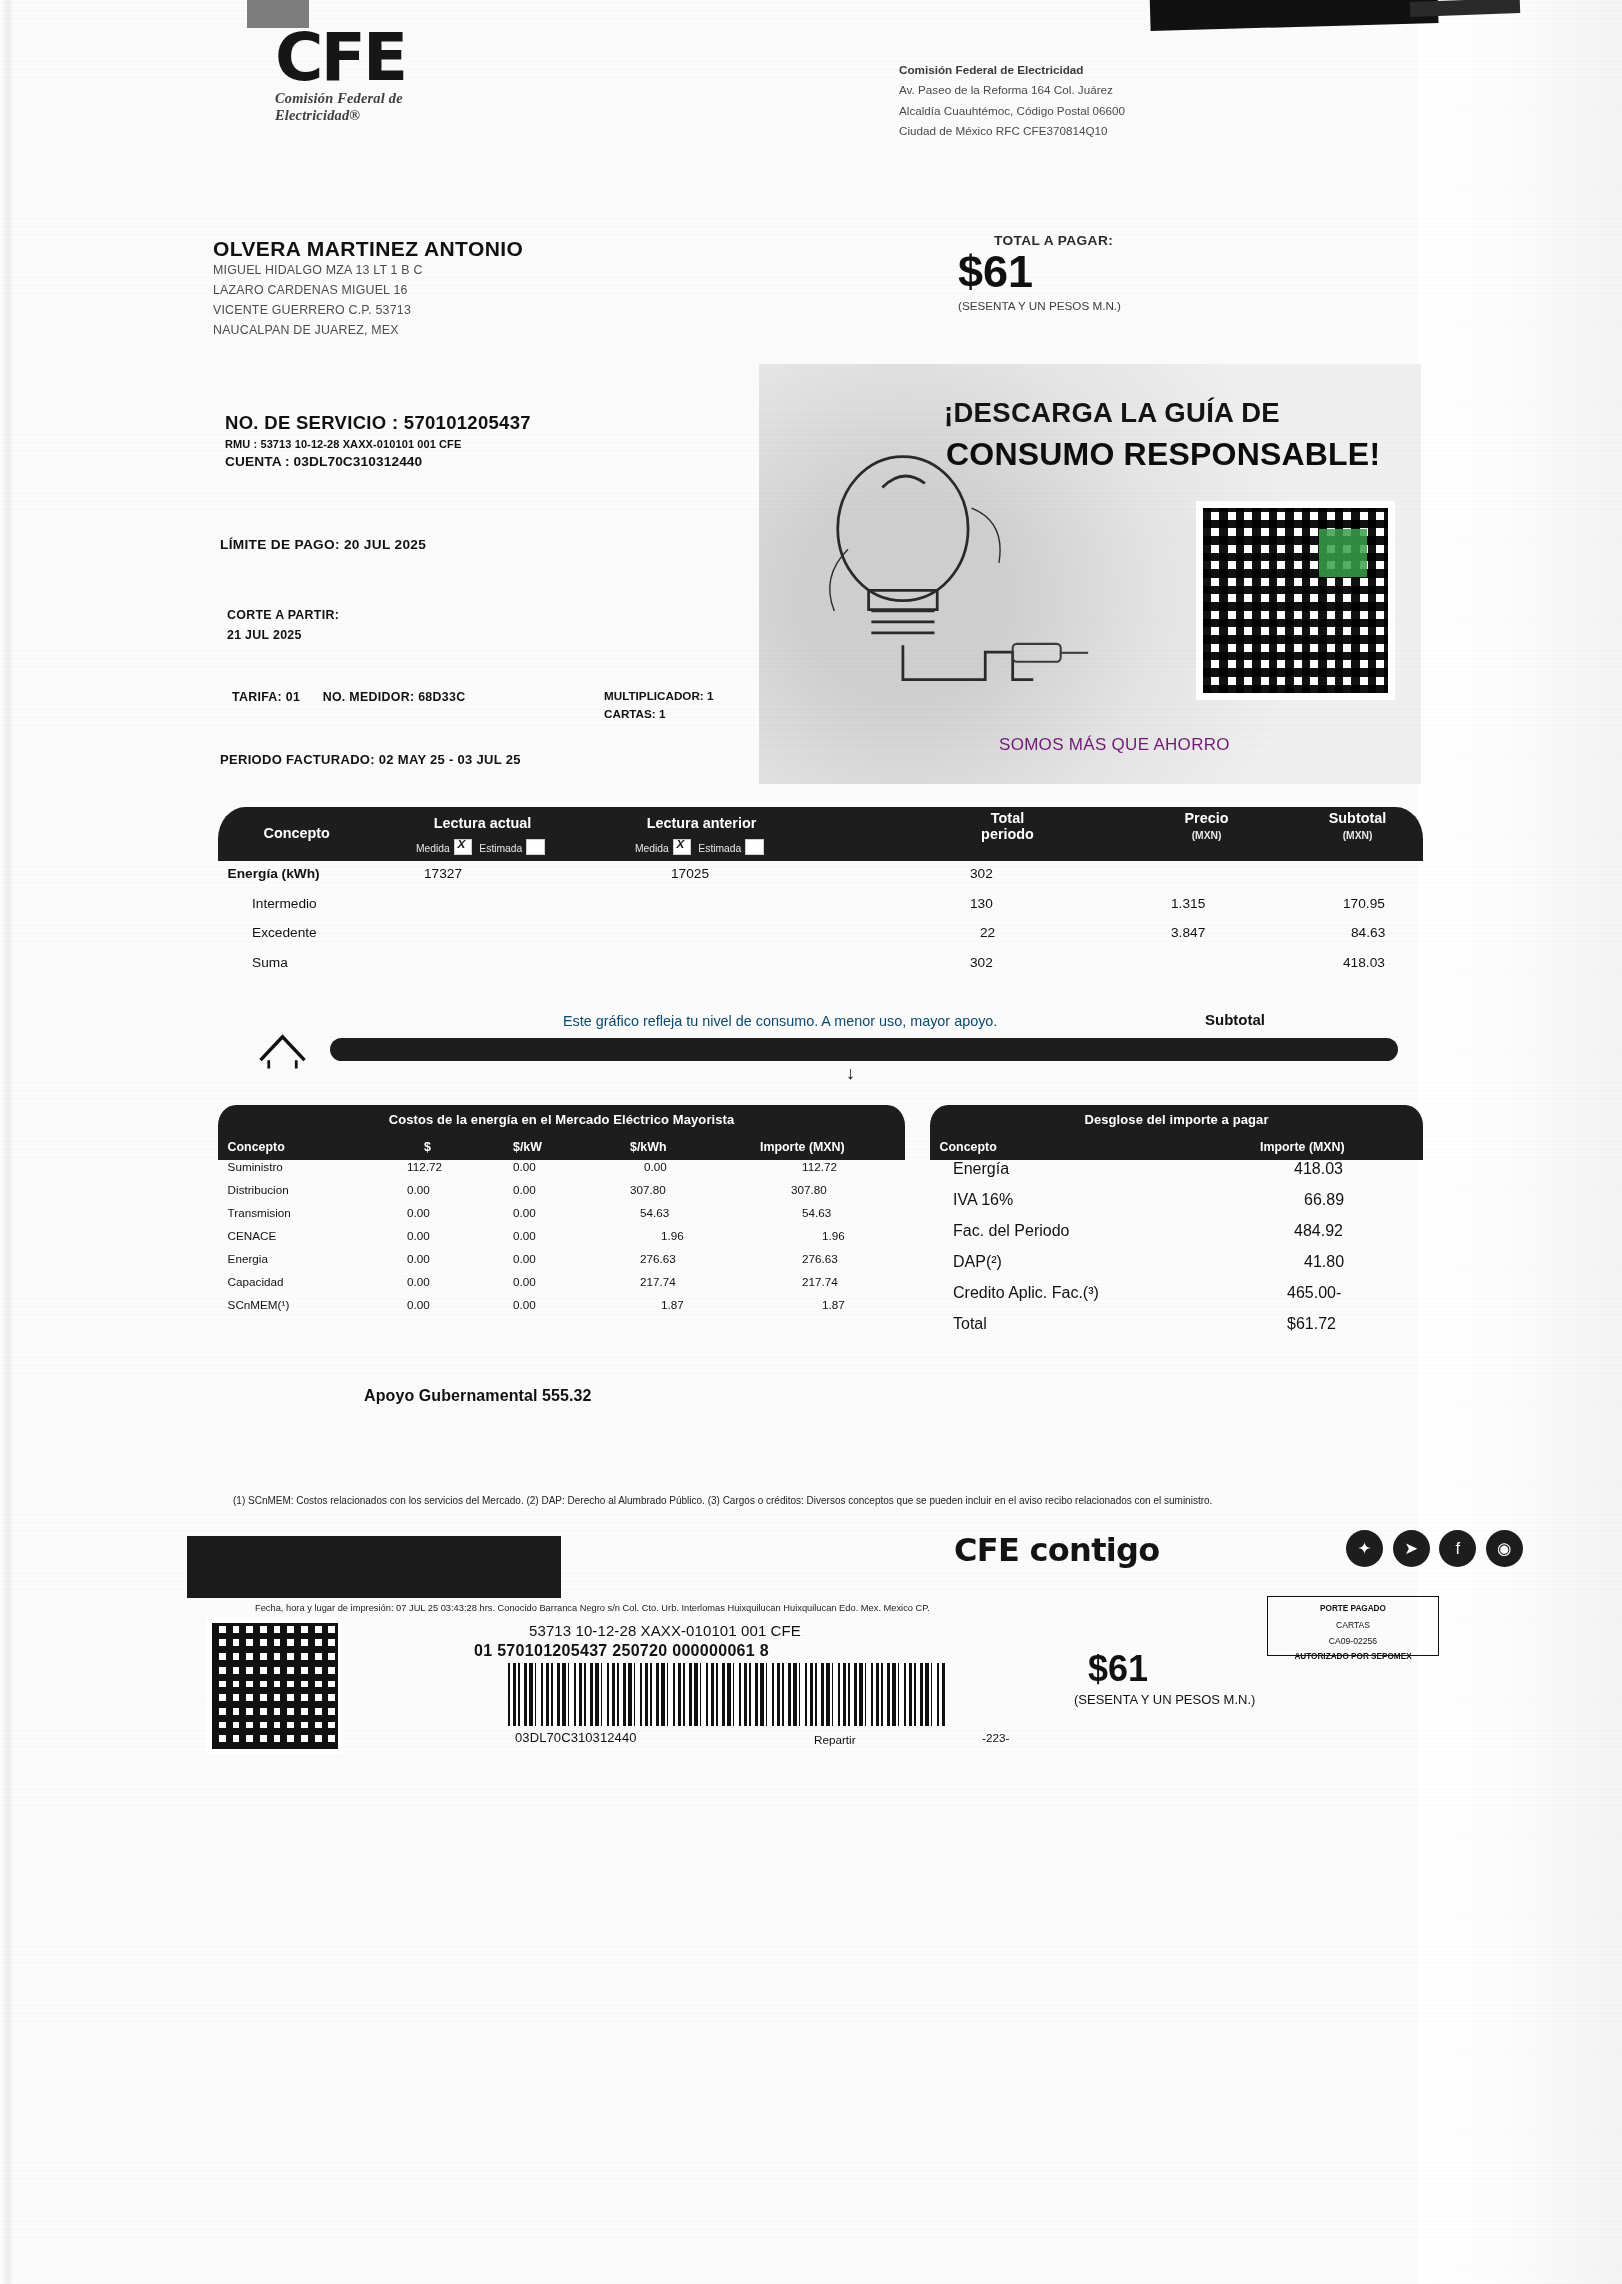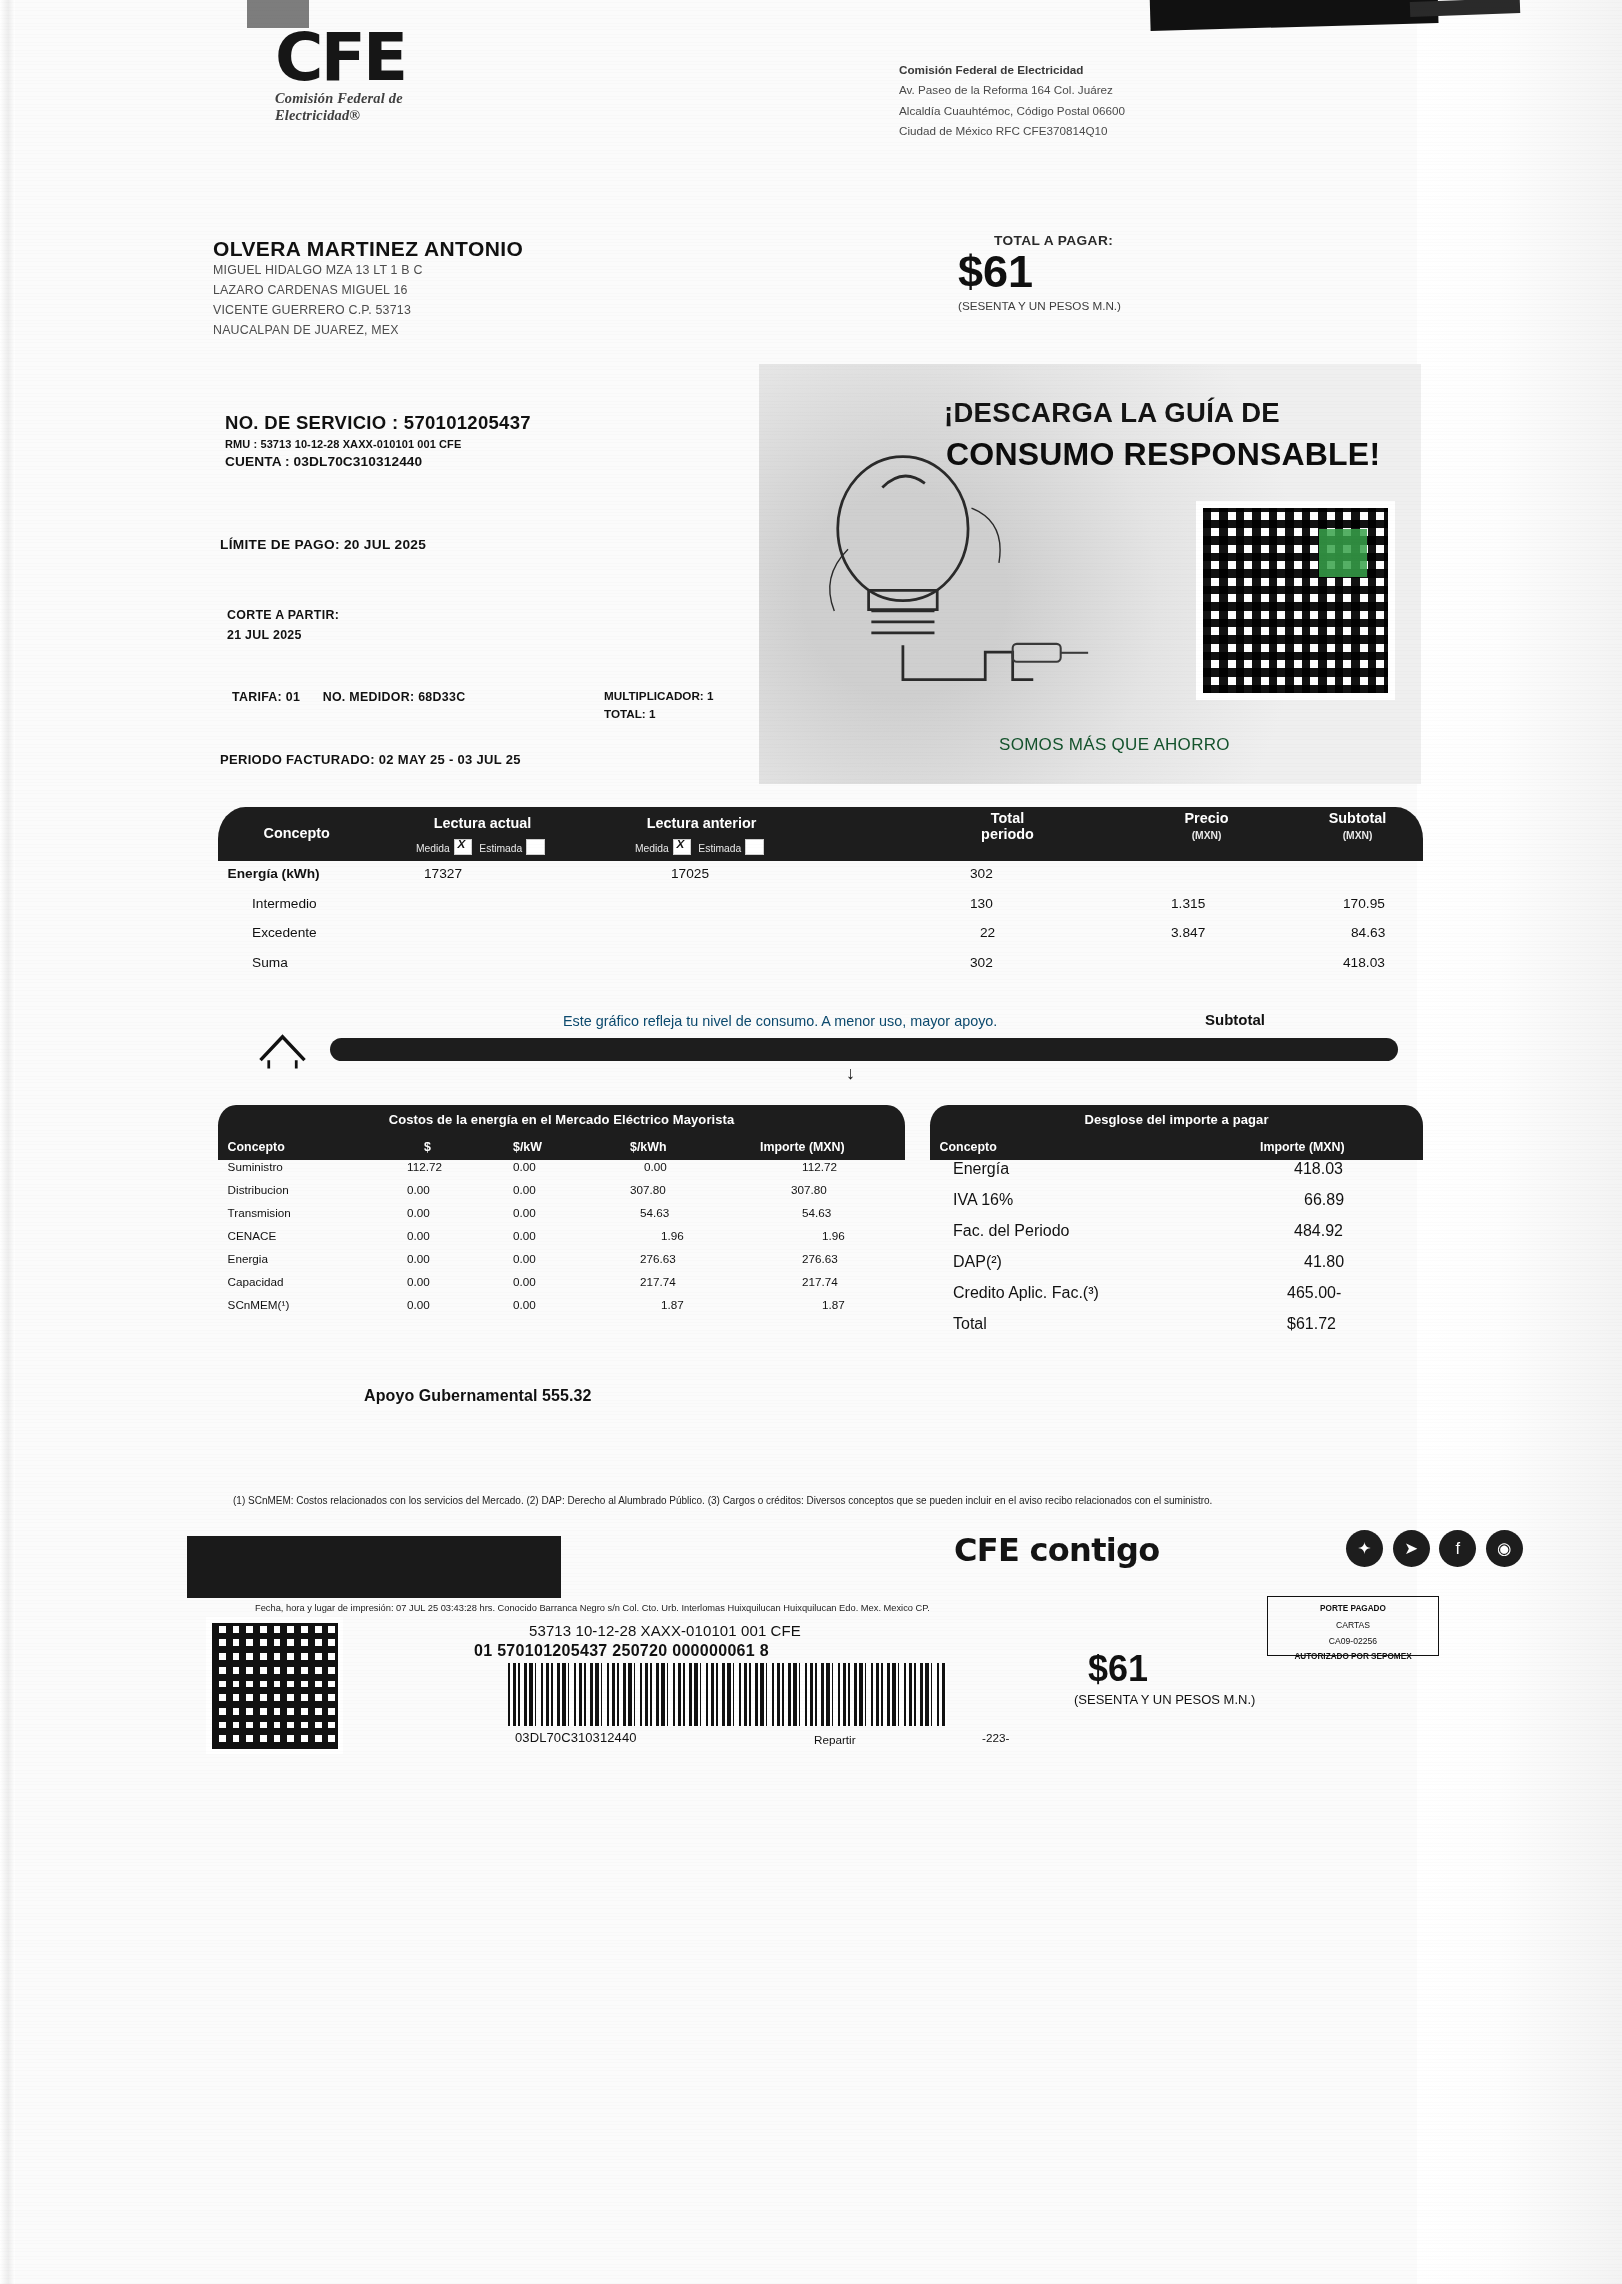--- a/index.html
+++ b/index.html
@@ -42,21 +42,21 @@
   .corte{position:absolute;left:227px;top:605px;font-weight:bold;font-size:12.4px;letter-spacing:0.3px;line-height:1.65;}
   .tarifa{position:absolute;left:232px;top:690px;font-weight:bold;font-size:12.4px;letter-spacing:0.3px;}
   .mult{position:absolute;left:604px;top:687px;font-weight:bold;font-size:11.7px;line-height:1.5;}
   .periodo{position:absolute;left:220px;top:752px;font-weight:bold;font-size:13px;letter-spacing:0.3px;}
 
   
   .promo{position:absolute;left:759px;top:364px;width:662px;height:420px;background:#e9e9e9;overflow:hidden;}
   .promo .ink{position:absolute;inset:0;background:radial-gradient(circle at 22% 55%,#cfcfcf 0 18%,#e4e4e4 45%,#efefef 70%);}
   .promo .t1{position:absolute;left:185px;top:33px;font-size:27.5px;font-weight:bold;color:#141414;letter-spacing:0.3px;}
   .promo .t2{position:absolute;left:187px;top:72px;font-size:32px;font-weight:bold;color:#0d0d0d;letter-spacing:0.2px;}
-  .promo .t3{position:absolute;left:240px;top:371px;font-size:17px;color:#14532d;letter-spacing:0.3px;}
+  .promo .t3{position:absolute;left:240px;top:371px;font-size:17px;color:#701a75;letter-spacing:0.3px;}
   .bulb{position:absolute;left:41px;top:82px;width:295px;height:275px;}
   .qr{position:absolute;right:26px;top:137px;width:199px;height:199px;background:#fff;padding:6.9px;box-sizing:border-box;}
   .qr i{display:block;width:100%;height:100%;
     background-image:
       repeating-linear-gradient(90deg,#111 0 8.2px,transparent 8.2px 16.5px),
       repeating-linear-gradient(0deg,#111 0 8.2px,transparent 8.2px 16.5px);
     background-blend-mode:multiply;}
   .qrgreen{position:absolute;right:54px;top:165px;width:48px;height:48px;background:#37a24a;opacity:.85;}
 
   
@@ -186,21 +186,21 @@
     <span>NO. MEDIDOR:</span>
     <span>68D33C</span>
   </div>
 
   <div class="mult">
     <div>
       <span>MULTIPLICADOR:</span>
       <span>1</span>
     </div>
     <div>
-      <span>TOTAL:</span>
+      <span>CARTAS:</span>
       <span>1</span>
     </div>
   </div>
 
   <div class="periodo">
     <span>PERIODO FACTURADO:</span>
     <span>02 MAY 25 - 03 JUL 25</span>
   </div>
 
   <div class="promo">

